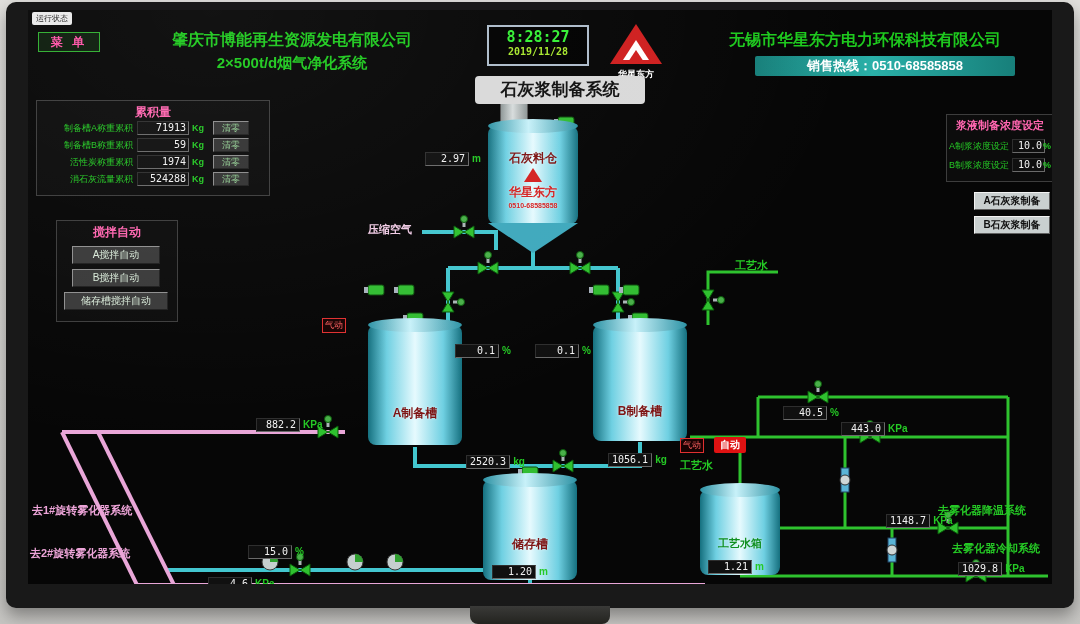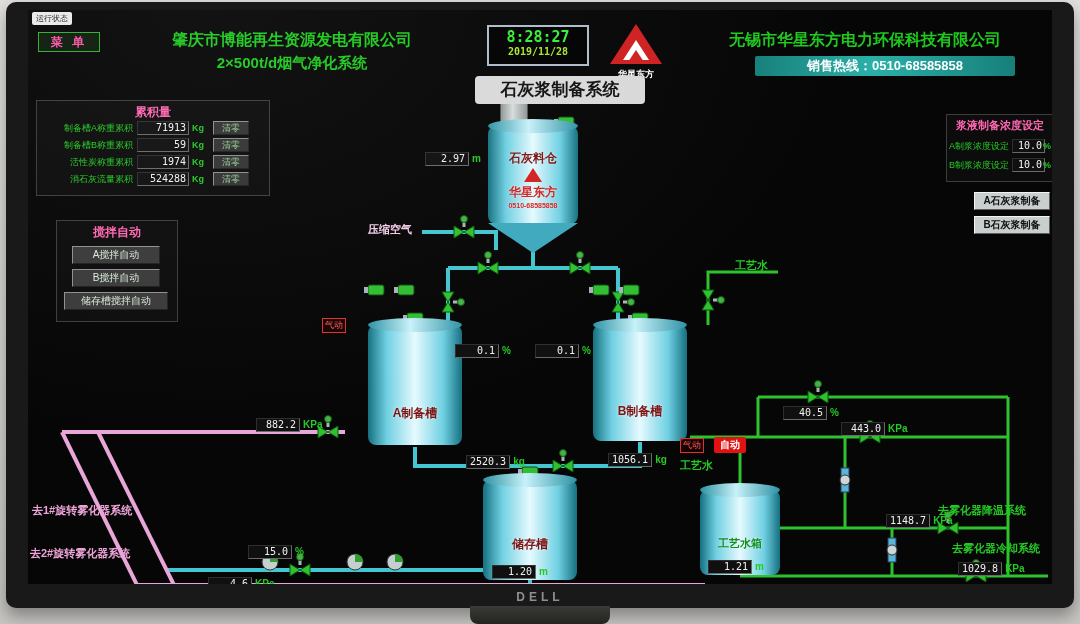--- a/index.html
+++ b/index.html
@@ -275,16 +275,15 @@
       <div class="glabel" style="left:652px;top:448px">工艺水</div>
       <div class="badge-auto" style="left:686px;top:427px">自动</div>
       <div class="badge-pneu" style="left:652px;top:428px">气动</div>
       <div class="badge-pneu" style="left:294px;top:308px">气动</div>
       <div class="plabel" style="left:4px;top:493px">去1#旋转雾化器系统</div>
       <div class="plabel" style="left:2px;top:536px">去2#旋转雾化器系统</div>
       <div class="glabel" style="left:910px;top:493px">去雾化器降温系统</div>
       <div class="glabel" style="left:924px;top:531px">去雾化器冷却系统</div>
 
     </div>
-    <div class="brand">DELL</div>
   </div>
   <div class="stand"></div>
 </div>
 
 </body></html>

